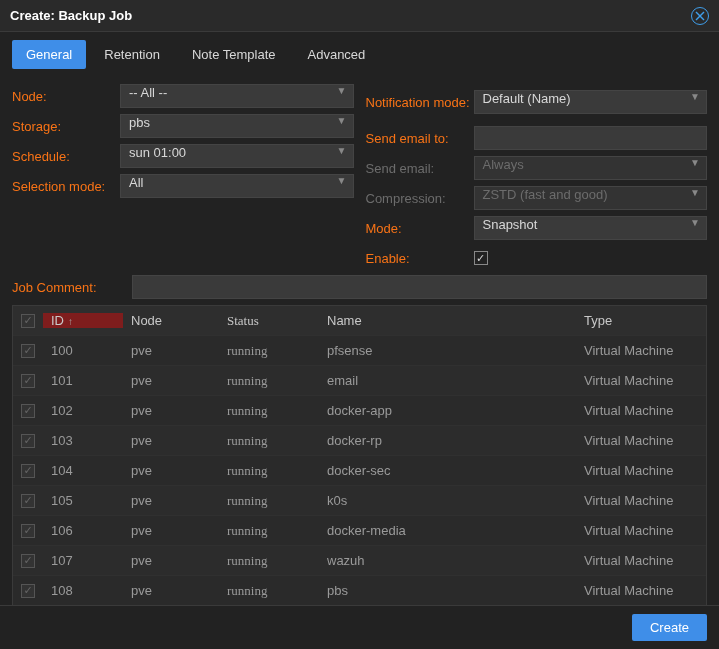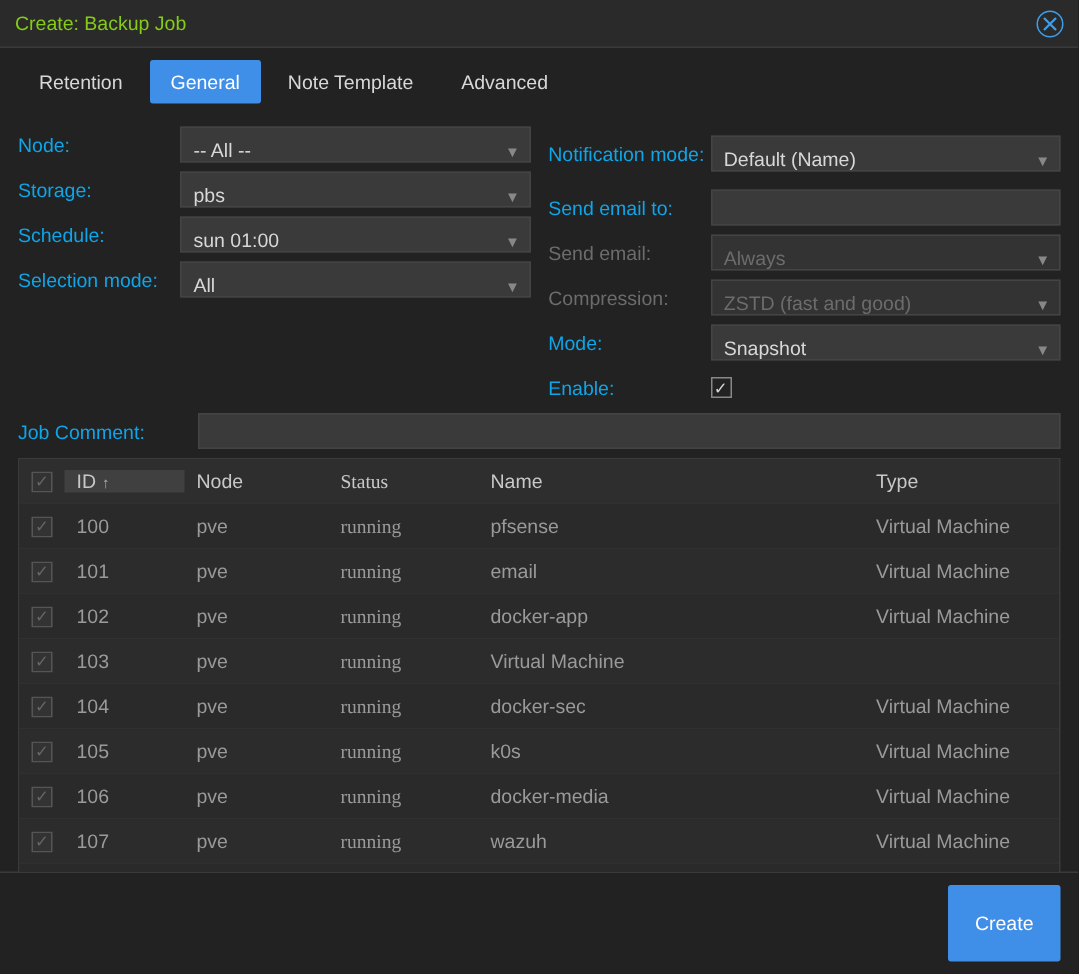--- a/index.html
+++ b/index.html
@@ -21,21 +21,21 @@
 }
 .titlebar {
   background: #2a2a2a;
   height: 32px;
   display: flex;
   align-items: center;
   justify-content: space-between;
   padding: 0 10px;
   border-bottom: 1px solid #3a3a3a;
 }
-.titlebar-title { color: #84cc16; font-size: 13px; }
+.titlebar-title { color: #ffffff; font-size: 13px; font-weight: bold; }
 .close-btn { color: #3f9eea; cursor: pointer; font-size: 16px; width: 18px; height: 18px; display:flex;align-items:center;justify-content:center;border:1.5px solid #3f9eea;border-radius:50%; }
 .tabs {
   display: flex;
   gap: 4px;
   padding: 8px 12px 0 12px;
   background: #222;
 }
 .tab {
   padding: 7px 14px;
   color: #d8d8d8;
@@ -56,31 +56,31 @@
 .col { flex: 1; }
 .row {
   display: flex;
   align-items: center;
   min-height: 30px;
   margin-bottom: 0px;
 }
 .row-tall { min-height: 42px; }
 .label {
   width: 108px;
-  color: #0ea5e9;
+  color: #f97316;
   font-size: 13px;
 }
 .label.disabled { color: #6c6c6c; }
 .field {
   flex: 1;
   background: #3a3a3a;
   border: 1px solid #444;
   height: 24px;
   display: flex;
-  align-items: flex-end;
+  align-items: flex-start;
   padding: 0 8px;
   color: #d8d8d8;
   position: relative;
   font-size: 13px;
 }
 .field input {
   background: transparent; border: none; outline: none; color: #d8d8d8; width: 100%; font-size: 13px;
 }
 .field.disabled { color: #6c6c6c; background: #333; }
 .chev { position: absolute; right: 6px; color: #888; font-size: 10px; }
@@ -104,33 +104,33 @@
 .thead { background: #2e2e2e; color:#c8c8c8; font-weight:500; }
 .trow { background: #2a2a2a; color:#9a9a9a; }
 .trow:nth-child(even) { background:#2c2c2c; }
 .cell { padding: 0 8px; overflow:hidden; text-overflow: ellipsis; white-space: nowrap; }
 .c-chk { width: 30px; display:flex; justify-content:center; }
 .c-id { width: 80px; }
 .c-node { width: 96px; }
 .c-status { width: 100px; font-family: Liberation Serif, serif; }
 .c-name { flex: 1; }
 .c-type { width: 130px; }
-.thead .c-id { background:#404040; }
+.thead .c-id { background:#7f1d1d; }
 .footer {
   border-top: 1px solid #3a3a3a;
   padding: 8px 12px;
   display:flex;
   justify-content:flex-end;
   background:#222;
 }
 .btn-create {
   background:#3f8ee8;
   color:#fff;
   border:none;
-  padding:18px 18px;
+  padding:6px 18px;
   font-size:13px;
   cursor:pointer;
   border-radius:2px;
 }
 .sort-arrow { font-size:10px; margin-left:4px; color:#a8a8a8; }
 .chk-dim { border:1px solid #555; width:14px; height:14px; display:inline-flex;align-items:center;justify-content:center; color:#666; font-size:11px; background:#333; }
 </style>
 </head>
 <body>
 
@@ -139,22 +139,22 @@
     <span class="titlebar-title">Create: Backup Job</span>
     <span class="close-btn">
       <svg width="10" height="10" viewBox="0 0 10 10">
           <line x1="1" y1="1" x2="9" y2="9" stroke="#3f9eea" stroke-width="1.5"></line>
           <line x1="9" y1="1" x2="1" y2="9" stroke="#3f9eea" stroke-width="1.5"></line>
         </svg>
     </span>
   </div>
 
   <div class="tabs">
+    <div class="tab active">General</div>
     <div class="tab">Retention</div>
-    <div class="tab active">General</div>
     <div class="tab">Note Template</div>
     <div class="tab">Advanced</div>
   </div>
 
   <div class="body">
     <div class="form-grid">
       <div class="col">
         <div class="row">
             <span class="label">Node:</span>
           <div class="field">
@@ -276,20 +276,21 @@
             <div class="cell c-name">docker-app</div>
             <div class="cell c-type">Virtual Machine</div>
           </div>
           <div class="trow">
             <div class="cell c-chk">
               <span class="chk-dim">✓</span>
             </div>
             <div class="cell c-id">103</div>
             <div class="cell c-node">pve</div>
             <div class="cell c-status">running</div>
+            <div class="cell c-name">docker-rp</div>
             <div class="cell c-type">Virtual Machine</div>
           </div>
           <div class="trow">
             <div class="cell c-chk">
               <span class="chk-dim">✓</span>
             </div>
             <div class="cell c-id">104</div>
             <div class="cell c-node">pve</div>
             <div class="cell c-status">running</div>
             <div class="cell c-name">docker-sec</div>

